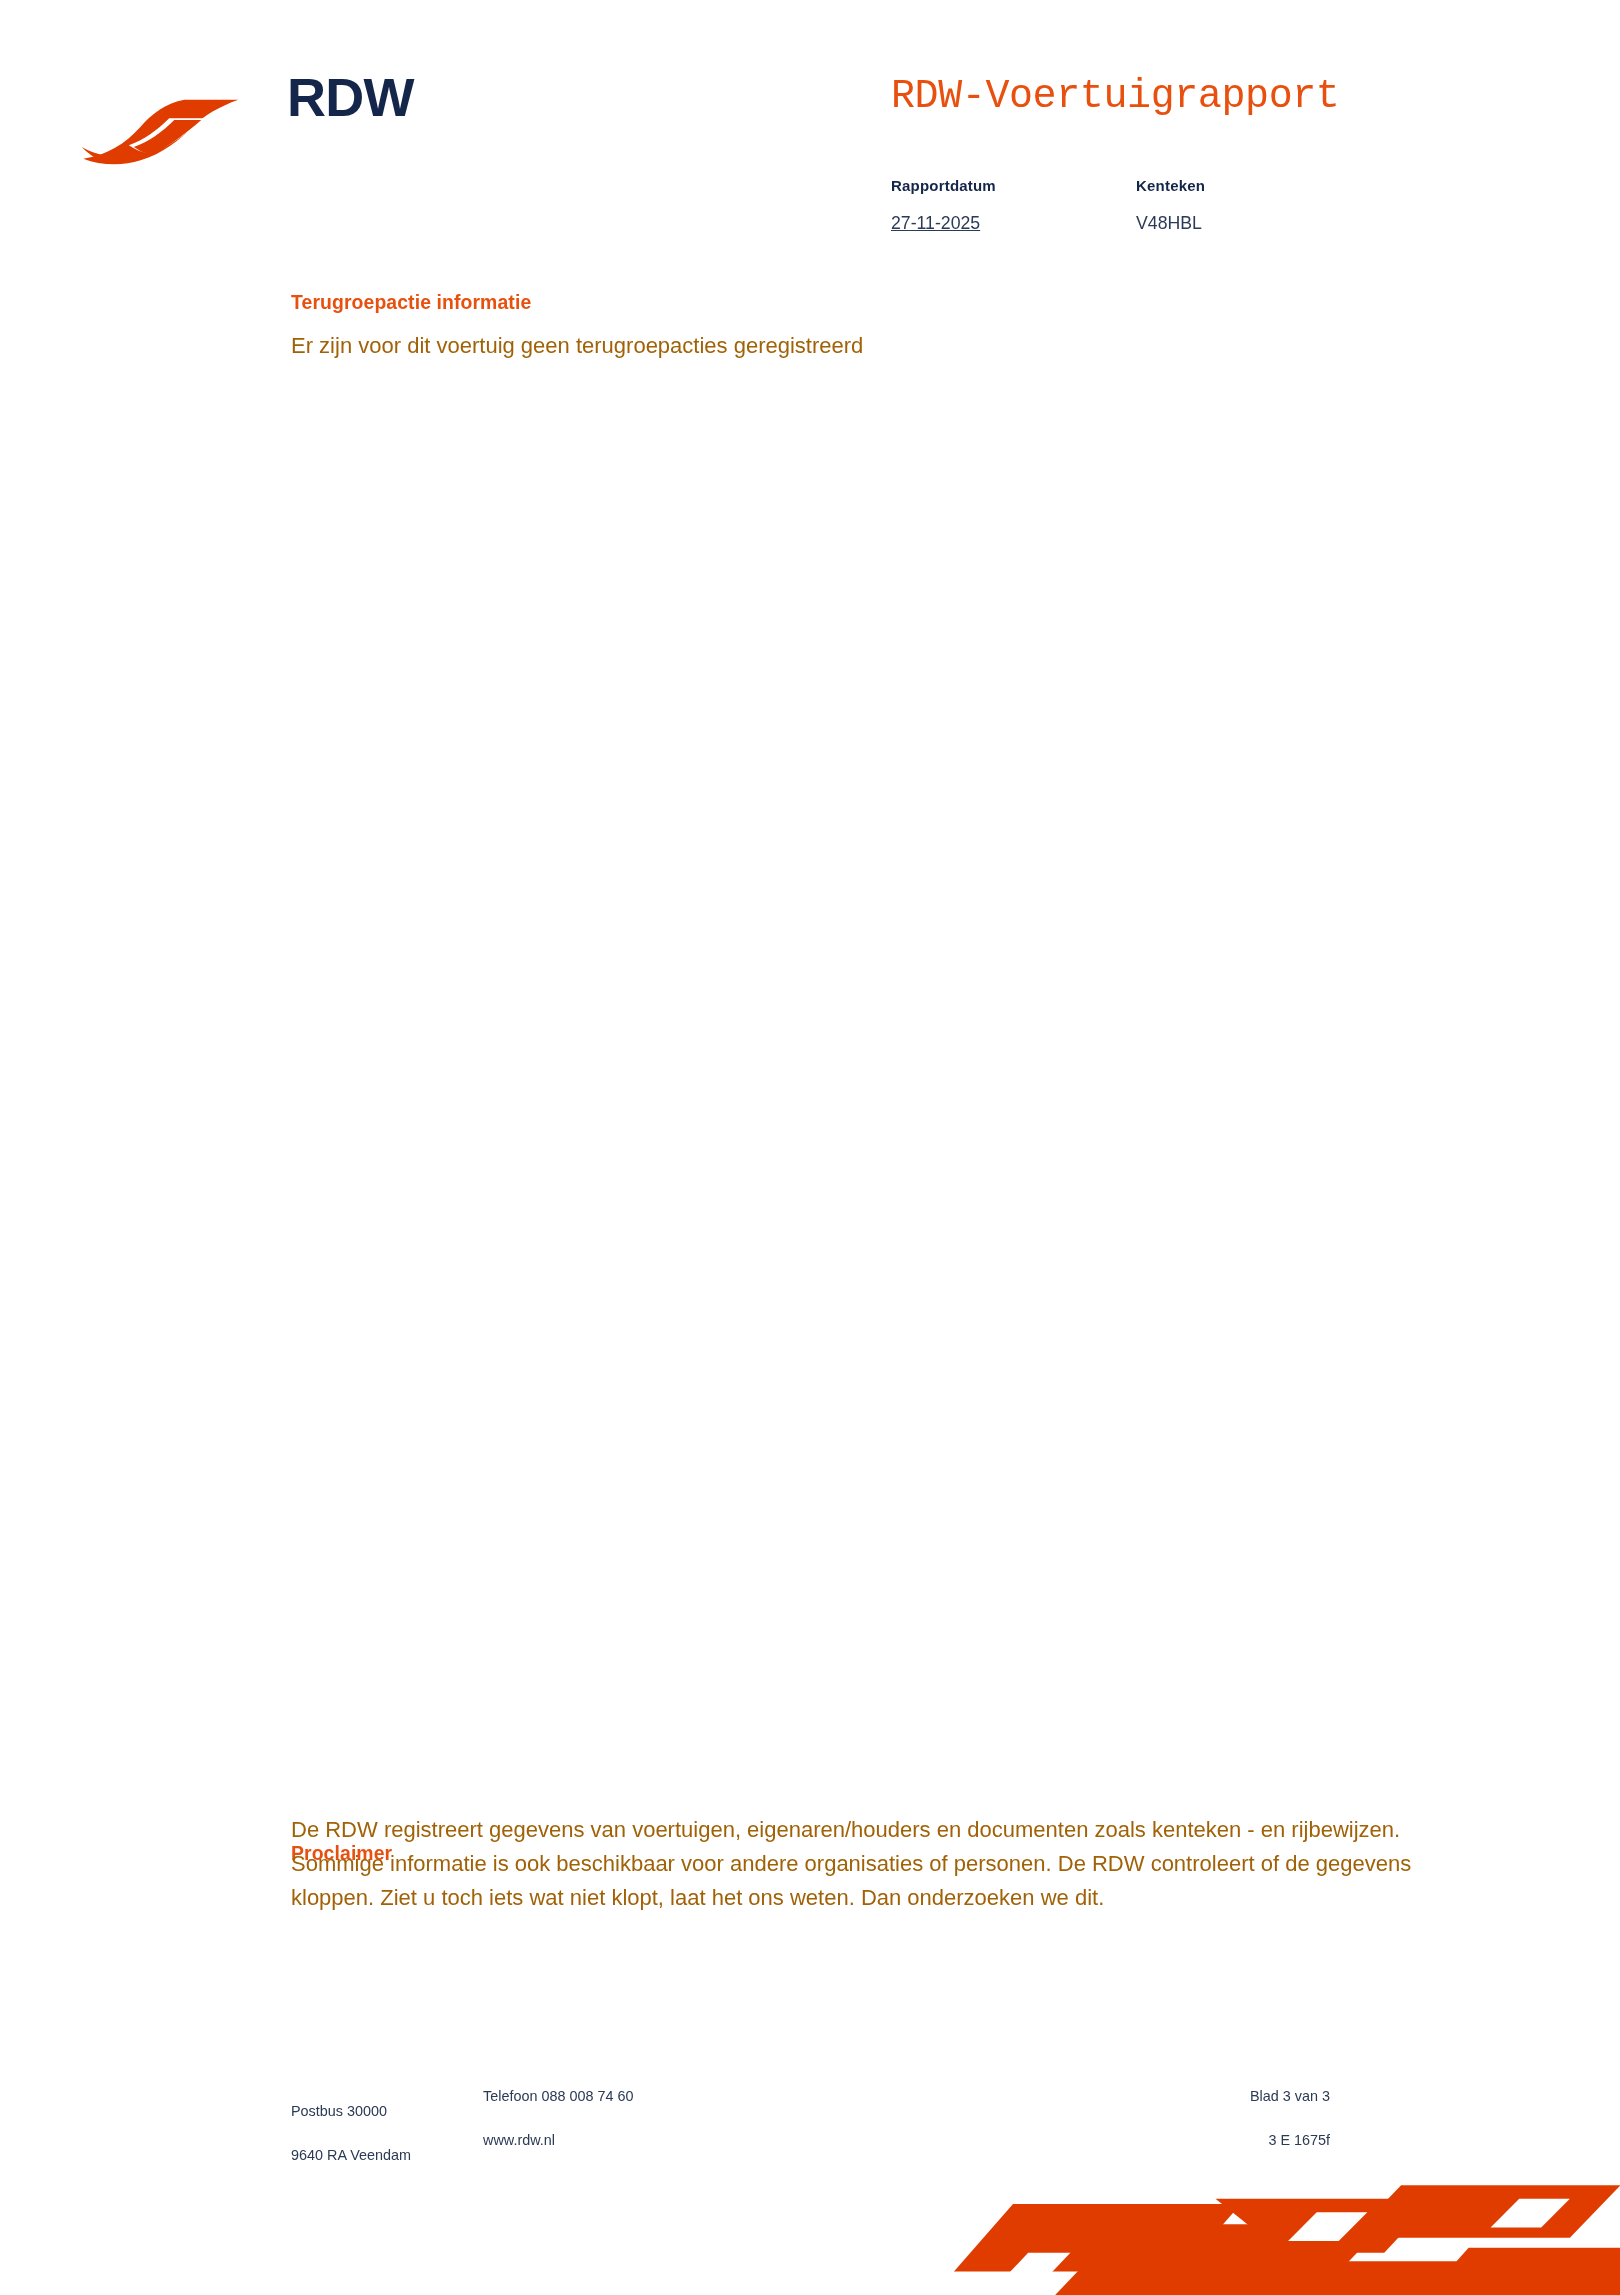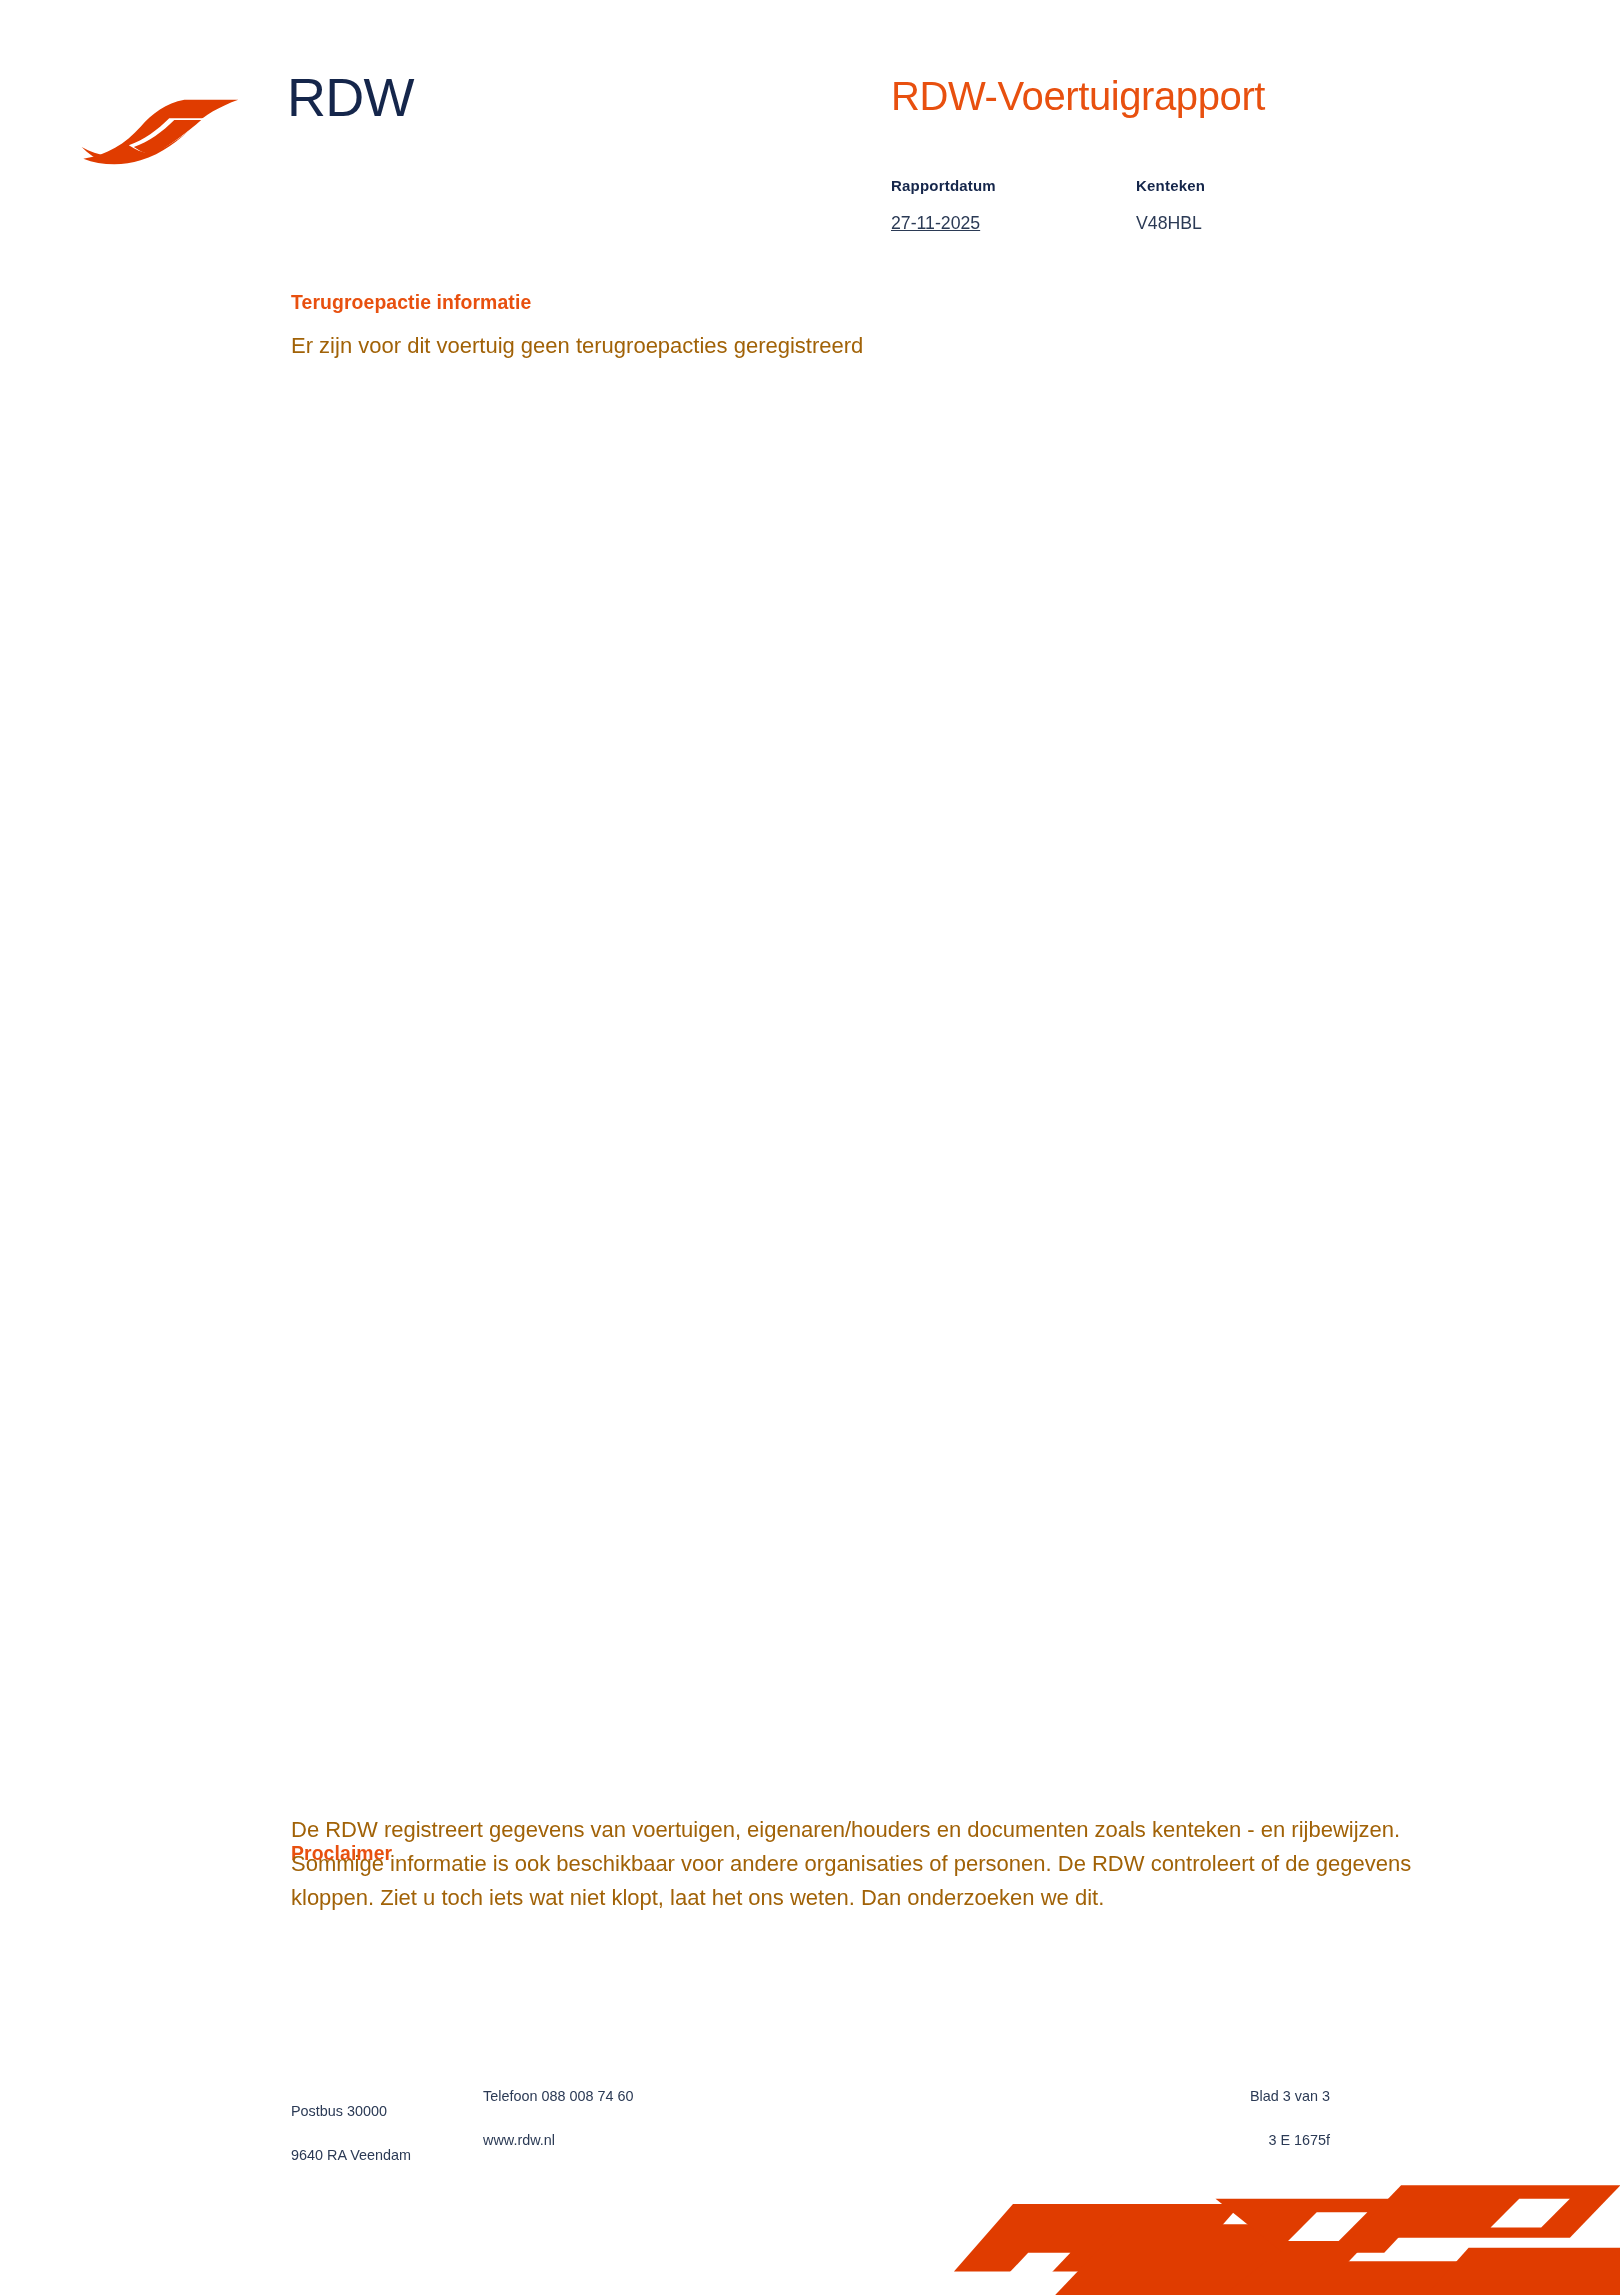--- a/index.html
+++ b/index.html
@@ -35,31 +35,31 @@
     top: 93px;
     width: 169px;
     height: 80px;
   }
   .logo-word {
     position: absolute;
     left: 287px;
     top: 66px;
     font-family: "Liberation Sans", sans-serif;
     font-size: 54px;
-    font-weight: normal;
+    font-weight: bold;
     letter-spacing: -0.8px;
     color: #15264b;
   }
   .report-title {
     position: absolute;
     left: 891px;
     top: 74px;
     font-size: 40px;
     color: #e8500f;
-    font-family: Liberation Sans, sans-serif;
+    font-family: Liberation Mono, monospace;
     letter-spacing: -0.4px;
   }
   .meta-label {
     position: absolute;
     font-size: 15px;
     font-weight: bold;
     color: #15264b;
     letter-spacing: 0.2px;
   }
   .meta-value {

